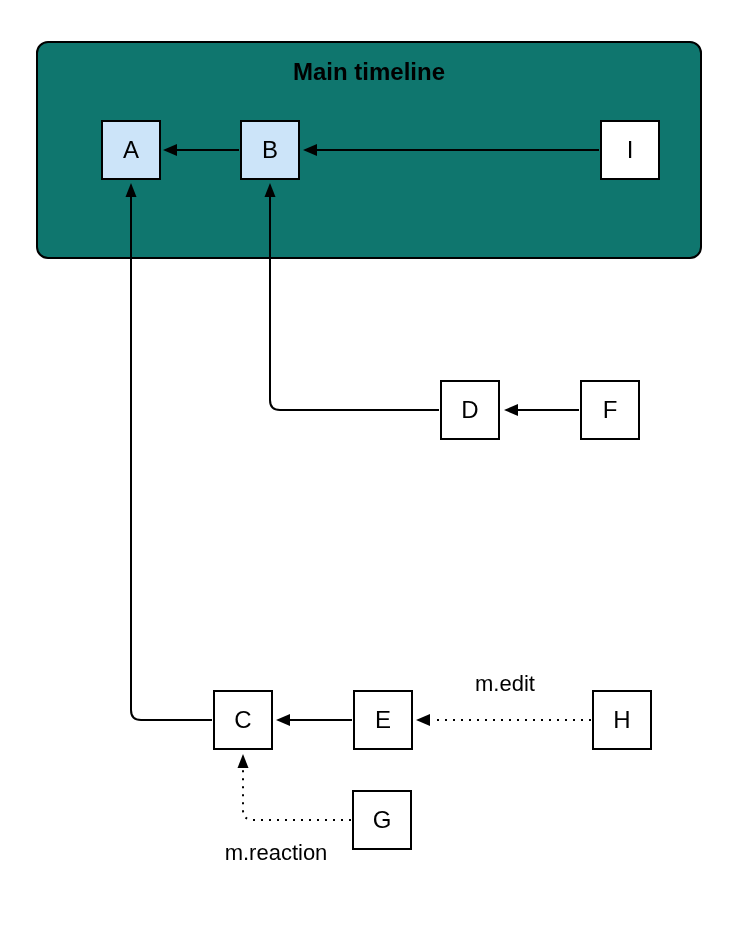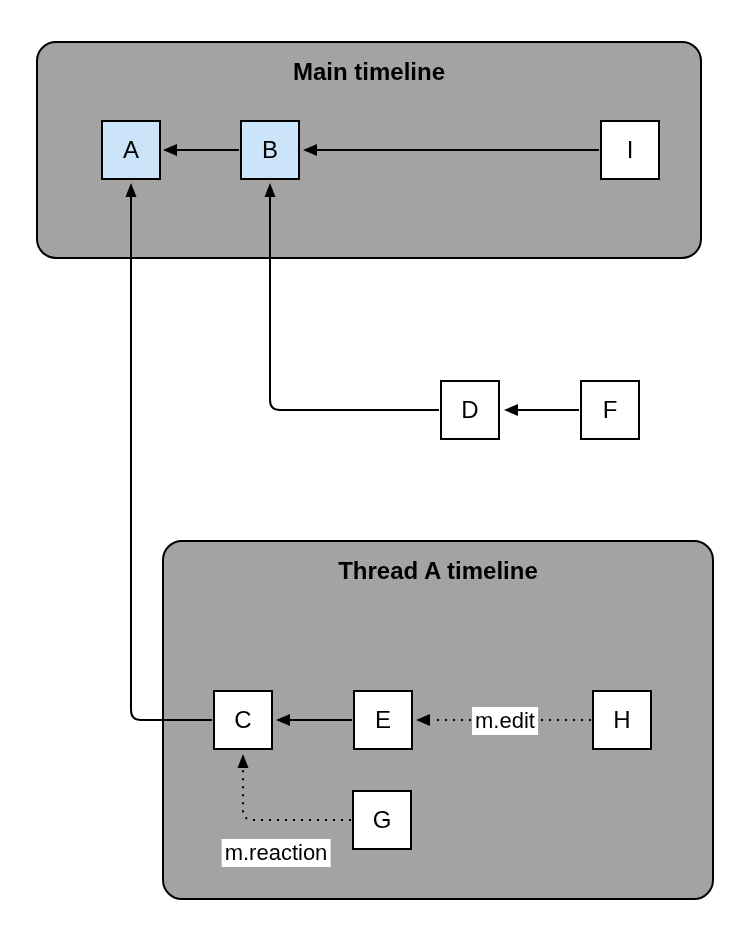--- a/index.html
+++ b/index.html
@@ -11,23 +11,23 @@
   .canvas {
     position: relative;
     width: 756px;
     height: 942px;
     background: #ffffff;
     overflow: hidden;
   }
   .group {
     position: absolute;
     box-sizing: border-box;
-    background: #a3a3a3;
+    background: #0f766e;
     border: 2px solid #000000;
-    border-radius: 20px;
+    border-radius: 12px;
   }
   .group-title {
     padding-top: 15px;
     text-align: center;
     font-size: 24px;
     font-weight: bold;
     color: #000000;
   }
   .edge-layer {
     position: absolute;
@@ -76,23 +76,20 @@
 </head>
 <body>
 
 <div class="canvas">
 
   <div class="group" style="left:36px; top:41px; width:666px; height:218px;">
     <div class="group-title">Main timeline</div>
   </div>
 
 
-  <div class="group" style="left:162px; top:540px; width:552px; height:360px;">
-    <div class="group-title">Thread A timeline</div>
-  </div>
 
   <svg class="edge-layer" width="756" height="942" viewBox="0 0 756 942">
 
     <g>
       <path class="edge" d="M239,150 L176,150"></path>
       <polygon class="arrowhead" points="163,150 177,144 177,156"></polygon>
     </g>
 
     <g>
       <path class="edge" d="M599,150 L316,150"></path>
@@ -123,21 +120,21 @@
       <path class="edge dotted" d="M591,720 L431,720"></path>
       <polygon class="arrowhead" points="416,720 430,714 430,726"></polygon>
     </g>
 
     <g>
       <path class="edge dotted" d="M351,820 L253,820 Q243,820 243,810 L243,767"></path>
       <polygon class="arrowhead" points="243,754 237.5,768 248.5,768"></polygon>
     </g>
   </svg>
 
-  <div class="edge-label" style="left:505px; top:721px;">m.edit</div>
+  <div class="edge-label" style="left:505px; top:684px;">m.edit</div>
   <div class="edge-label" style="left:276px; top:853px;">m.reaction</div>
 
   <div class="node highlight" style="left:101px; top:120px;">A</div>
   <div class="node highlight" style="left:240px; top:120px;">B</div>
   <div class="node" style="left:600px; top:120px;">I</div>
 
   <div class="node" style="left:440px; top:380px;">D</div>
   <div class="node" style="left:580px; top:380px;">F</div>
 
   <div class="node" style="left:213px; top:690px;">C</div>

